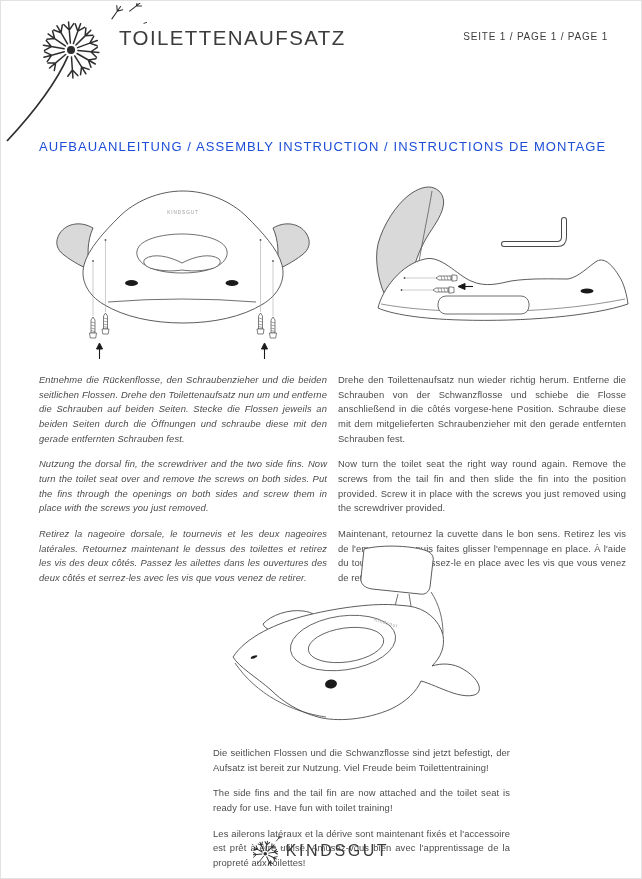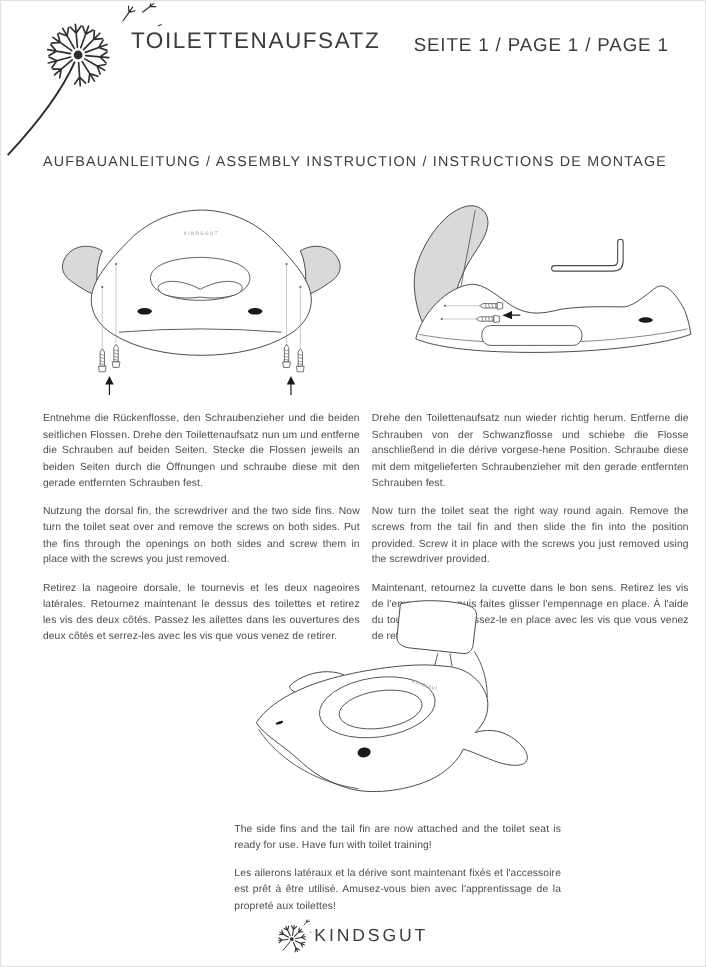--- a/index.html
+++ b/index.html
@@ -8,33 +8,33 @@
     font-family:"Liberation Sans", sans-serif; color:#434343;
     border:1px solid #e2e2e2; box-sizing:border-box; overflow:hidden;
   }
   .logo-svg { position:absolute; left:4px; top:2px; }
   .title-block { position:absolute; left:118px; top:23px; }
   .title-line {
     font-size:20.5px; line-height:27px; letter-spacing:1.4px;
     font-weight:400; color:#3c3c3c; white-space:nowrap;text-align:center;
   }
   .page-indicator {
-    position:absolute; right:33px; top:30px; font-size:17px;
+    position:absolute; right:33px; top:30px; font-size:10px;
     letter-spacing:0.8px; color:#3c3c3c; white-space:nowrap;
   }
   .section-heading {
     position:absolute; left:38px; top:138px; font-size:13px;
-    letter-spacing:1.1px; color:#404040; white-space:nowrap;
+    letter-spacing:1.1px; color:#1d4ed8; white-space:nowrap;
   }
   .diagram { position:absolute; }
   #diagram-front { left:30px; top:172px; }
   #diagram-side  { left:340px; top:170px; }
   #diagram-assembled { left:200px; top:538px; }
   .col { position:absolute; top:372px; width:288px; }
-  .col-left  { left:38px; }
+  .col-left  { left:38px;font-style:italic; }
   .col-right { left:337px; }
   .instr {
     margin:0 0 11px 0; font-size:9.4px; line-height:1.56; color:#4c4c4c;
     text-align:justify; letter-spacing:0.1px;
   }
   .final-block { position:absolute; left:212px; top:745px; width:297px; }
   .footer-brand {
     position:absolute; left:0; right:0; bottom:10px; height:34px;
     display:flex; align-items:center; justify-content:center; gap:3px;
   }
@@ -174,21 +174,21 @@
       <path d="M163,73 L216,73 Q223,73 223,66 L223,49" fill="none" stroke="#ffffff" stroke-width="4" stroke-linecap="round"></path>
     </g>
   </svg>
 
   <div class="col col-left">
     <p class="instr">Entnehme die Rückenflosse, den Schraubenzieher und die beiden seitlichen Flossen. Drehe den Toilettenaufsatz nun um und entferne die Schrauben auf beiden Seiten. Stecke die Flossen jeweils an beiden Seiten durch die Öffnungen und schraube diese mit den gerade entfernten Schrauben fest.</p>
     <p class="instr">Nutzung the dorsal fin, the screwdriver and the two side fins. Now turn the toilet seat over and remove the screws on both sides. Put the fins through the openings on both sides and screw them in place with the screws you just removed.</p>
     <p class="instr">Retirez la nageoire dorsale, le tournevis et les deux nageoires latérales. Retournez maintenant le dessus des toilettes et retirez les vis des deux côtés. Passez les ailettes dans les ouvertures des deux côtés et serrez-les avec les vis que vous venez de retirer.</p>
   </div>
   <div class="col col-right">
-    <p class="instr">Drehe den Toilettenaufsatz nun wieder richtig herum. Entferne die Schrauben von der Schwanzflosse und schiebe die Flosse anschließend in die dérive vorgese-hene Position. Schraube diese mit dem mitgelieferten Schraubenzieher mit den gerade entfernten Schrauben fest.</p>
+    <p class="instr">Drehe den Toilettenaufsatz nun wieder richtig herum. Entferne die Schrauben von der Schwanzflosse und schiebe die Flosse anschließend in die côtés vorgese-hene Position. Schraube diese mit dem mitgelieferten Schraubenzieher mit den gerade entfernten Schrauben fest.</p>
     <p class="instr">Now turn the toilet seat the right way round again. Remove the screws from the tail fin and then slide the fin into the position provided. Screw it in place with the screws you just removed using the screwdriver provided.</p>
     <p class="instr">Maintenant, retournez la cuvette dans le bon sens. Retirez les vis de l'empenna-ge, puis faites glisser l'empennage en place. À l'aide du tournevis fourni, vissez-le en place avec les vis que vous venez de retirer.</p>
   </div>
 
   <svg id="diagram-assembled" class="diagram" width="300" height="222" viewBox="0 0 300 222">
 
     <path d="M163,10 C 182,5 214,7 226,12 C 231,14 233,18 232,22 L229,48 C 228,53 224,56 219,55 L171,50 C 164,49 159,45 160,39 Z" fill="#fff" stroke="#4a4a4a" stroke-width="0.9"></path>
     <path d="M197,55 L194,67 M208,55 L210,67" fill="none" stroke="#4a4a4a" stroke-width="0.8"></path>
 
     <path d="M62,85 C 70,76 88,70 102,72 C 112,73 118,78 116,84 C 113,90 95,93 80,93 C 71,93 64,90 62,85 Z" fill="#fff" stroke="#4a4a4a" stroke-width="0.9"></path>
@@ -200,20 +200,21 @@
     <ellipse cx="142" cy="104" rx="53" ry="27" transform="rotate(-8 142 104)" fill="#fff" stroke="#4a4a4a" stroke-width="0.8"></ellipse>
     <ellipse cx="145" cy="106" rx="38" ry="17" transform="rotate(-8 145 106)" fill="#fff" stroke="#4a4a4a" stroke-width="0.8"></ellipse>
 
     <ellipse cx="130" cy="145" rx="6" ry="4.5" transform="rotate(-10 130 145)" fill="#1a1a1a"></ellipse>
     <ellipse cx="53" cy="118" rx="3.5" ry="1.2" transform="rotate(-20 53 118)" fill="#1a1a1a"></ellipse>
 
     <text transform="translate(173,82) rotate(16)" font-size="5" letter-spacing="0.6" fill="#a8a8a8">Kindsgut</text>
   </svg>
 
   <div class="final-block">
+    <p class="instr">Die seitlichen Flossen und die Schwanzflosse sind jetzt befestigt, der Aufsatz ist bereit zur Nutzung. Viel Freude beim Toilettentraining!</p>
     <p class="instr">The side fins and the tail fin are now attached and the toilet seat is ready for use. Have fun with toilet training!</p>
     <p class="instr">Les ailerons latéraux et la dérive sont maintenant fixés et l'accessoire est prêt à être utilisé. Amusez-vous bien avec l'apprentissage de la propreté aux toilettes!</p>
   </div>
 
   <div class="footer-brand">
     <svg width="30" height="30" viewBox="0 0 44 44">
       <defs>
         <g id="seed2" stroke="#2e2e2e" stroke-width="1.4" stroke-linecap="round" fill="none">
           <path d="M0,-5 L0,-13 M0,-13 L-3.5,-17.5 M0,-13 L0,-18.5 M0,-13 L3.5,-17.5"></path>
         </g>

